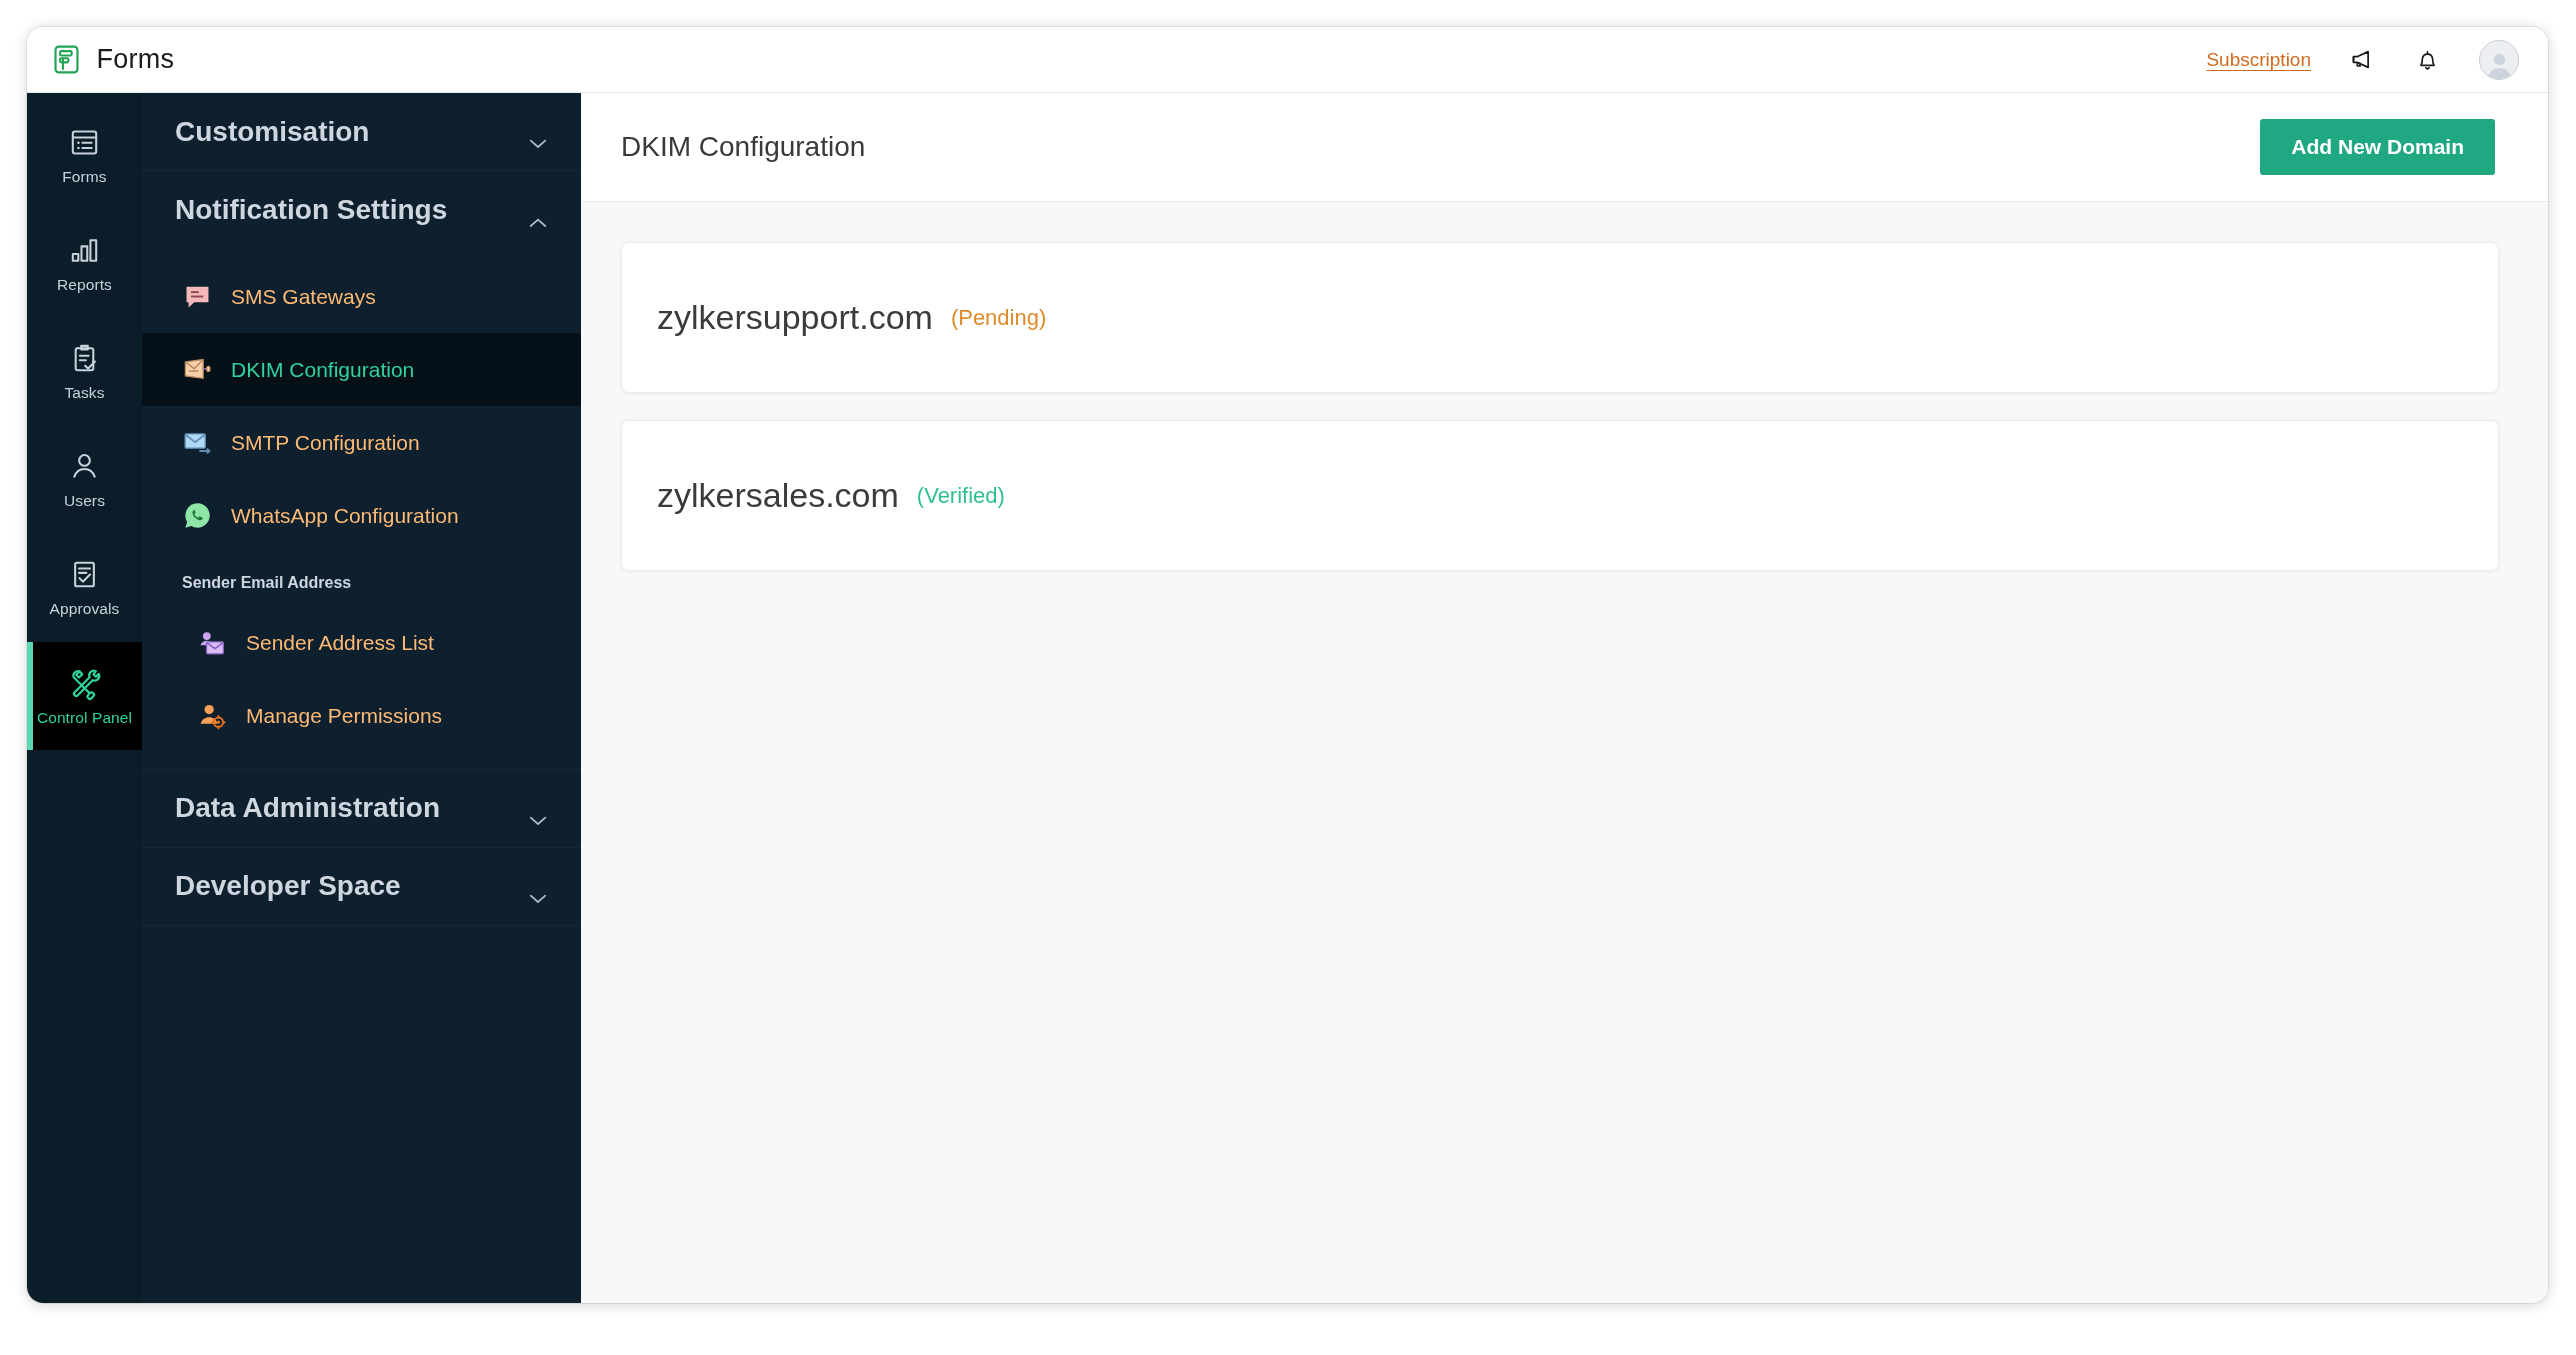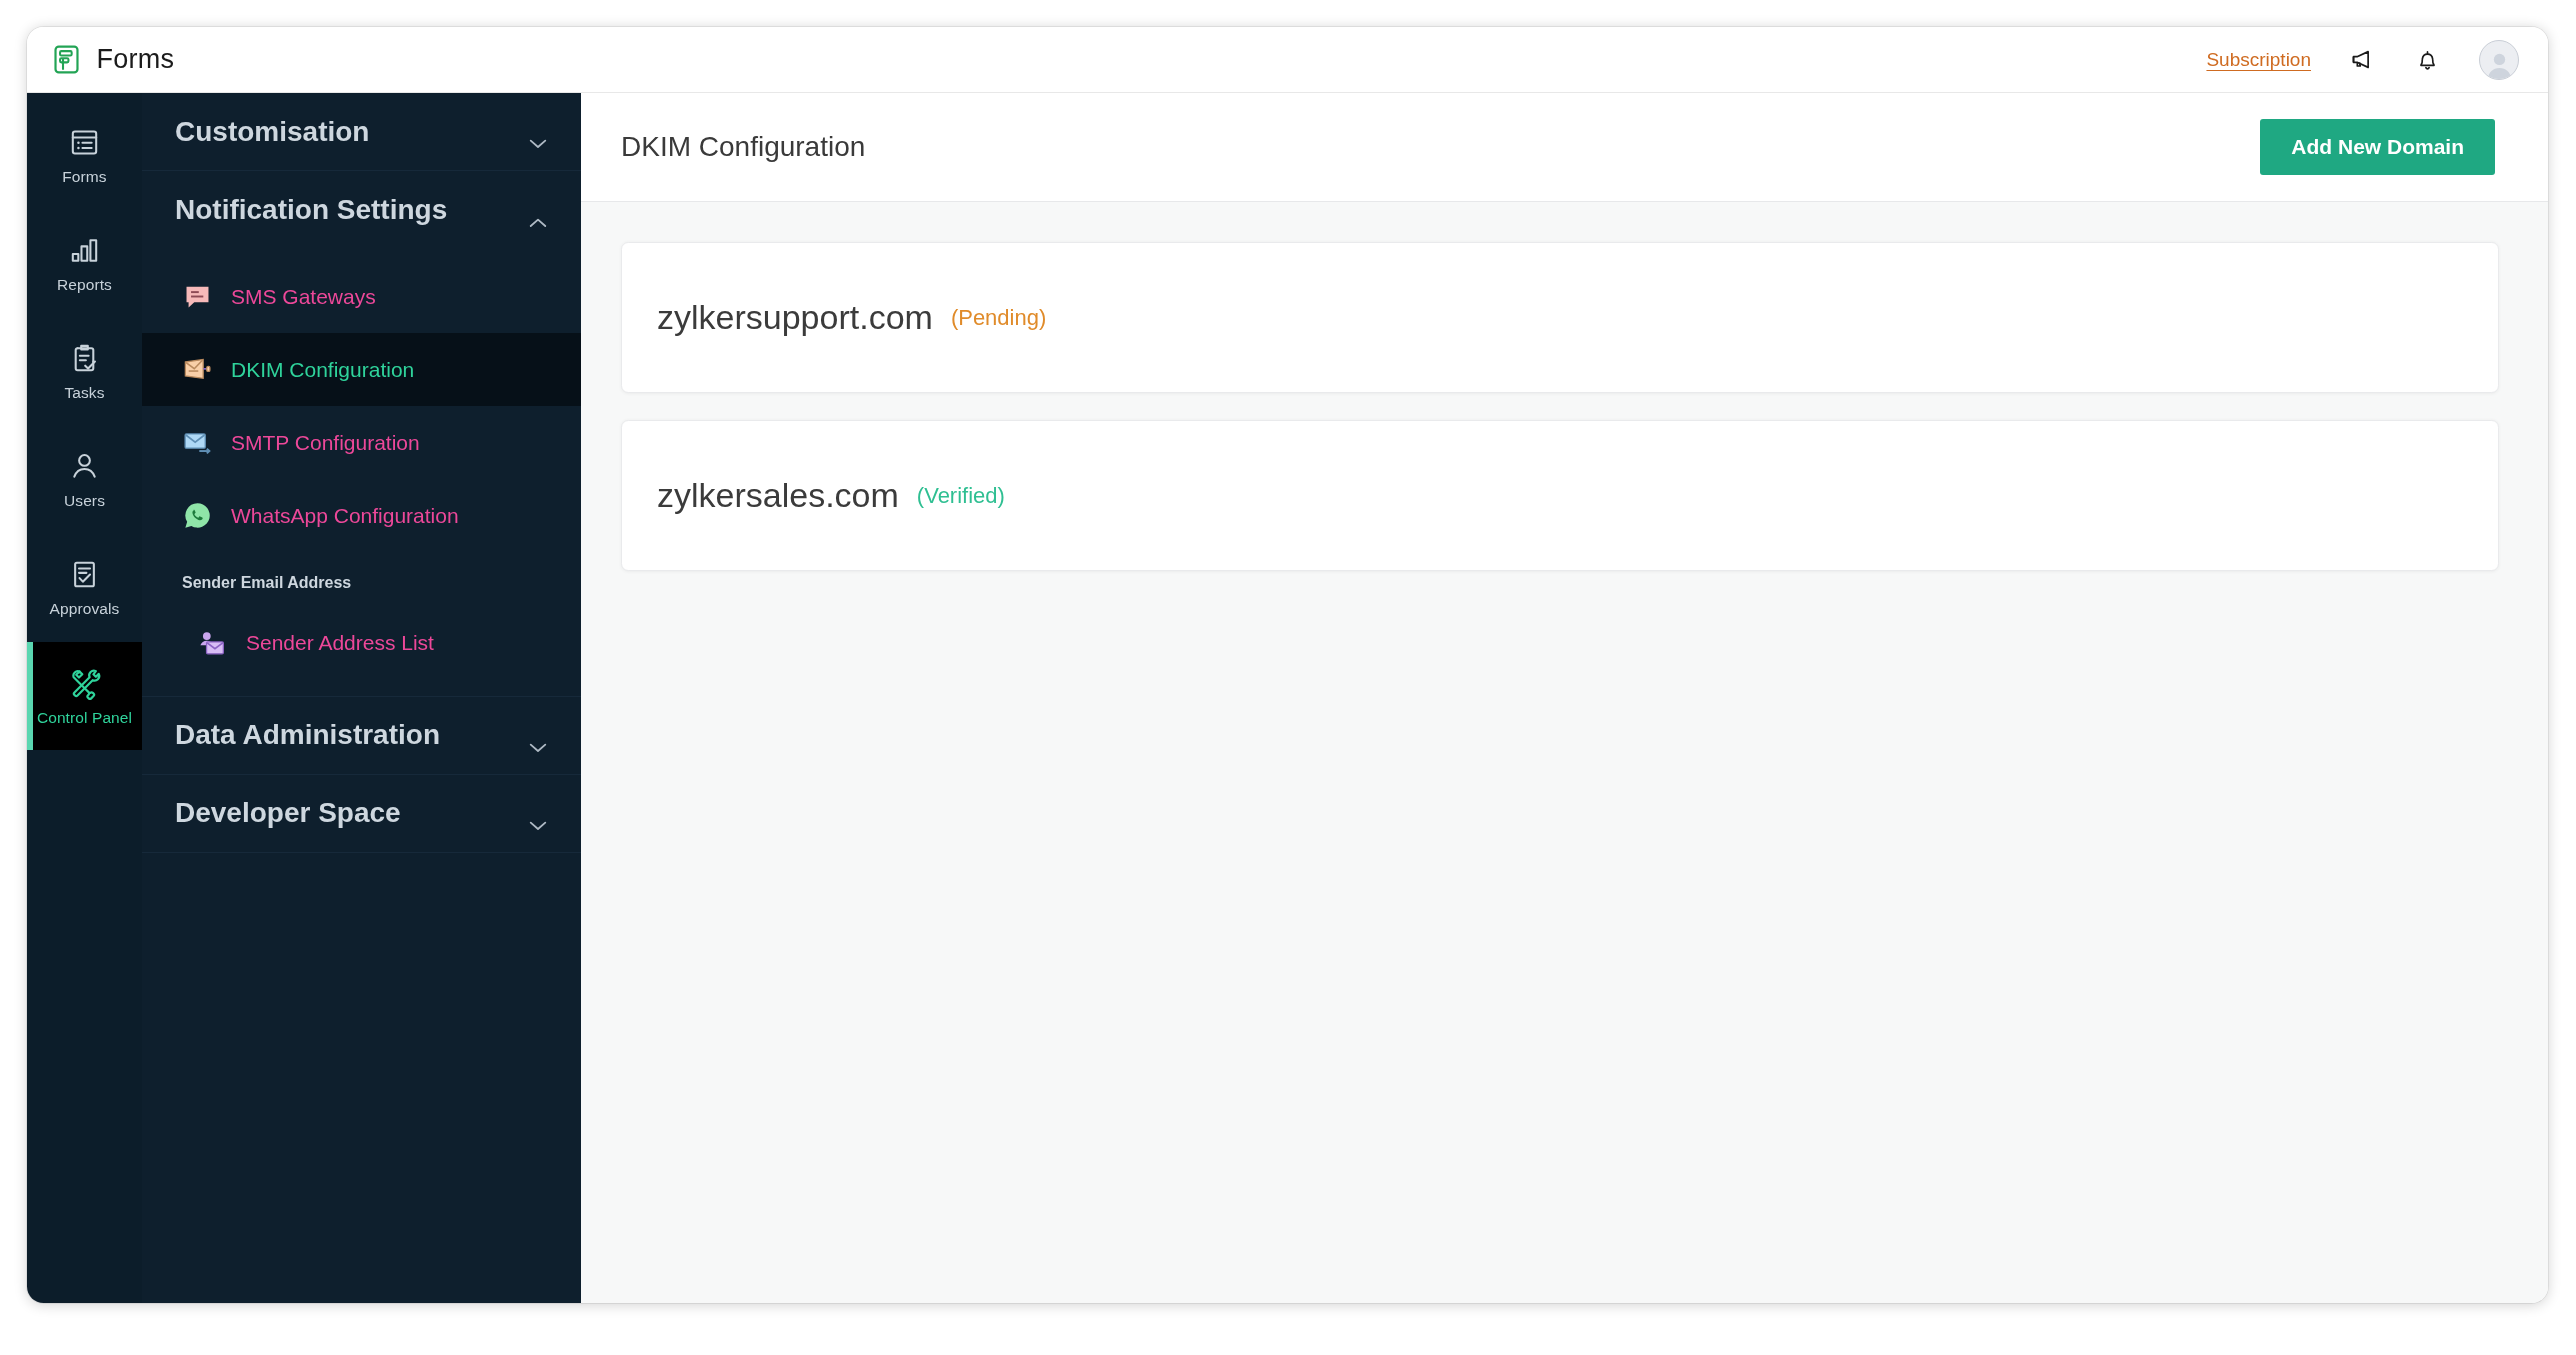--- a/index.html
+++ b/index.html
@@ -111,21 +111,21 @@
     border-bottom: 0.9px solid #16293a;
   }
   .side-section-head .chev { margin-left: auto; width: 20px; height: 12.8px; }
   .side-section-body { padding: 11px 0 16.4px 0; border-bottom: 0.9px solid #16293a; }
   .side-item {
     height: 73px;
     display: flex; align-items: center;
     gap: 18px;
     padding: 0 33px 0 40px;
     font-size: 21px;
-    color: #ec4899;
+    color: #fdba74;
     cursor: pointer;
   }
   .side-item .icon-box { width: 31px; height: 31px; flex: 0 0 31px; }
   .side-item .icon-box svg { display: block; }
   .side-item.active { background: #061018; color: #2fd39b; }
   .side-subhead {
     padding: 22px 33px 14.6px 40px;
     font-size: 16px;
     font-weight: 700;
     color: #ced7df;
@@ -371,20 +371,37 @@
             <svg width="31" height="31" viewBox="0 0 24 24">
               <circle cx="7.6" cy="6.2" r="3" fill="#c9a6ee"></circle>
               <path d="M2.6 13.4c.7-2.3 2.6-3.6 5-3.6s4.3 1.3 5 3.6z" fill="#c9a6ee"></path>
               <rect x="7.4" y="10.8" width="13" height="9.2" rx="1" fill="#d8bdf5" stroke="#8c63c4" stroke-width="1"></rect>
               <polyline points="7.9,11.5 13.9,16 19.9,11.5" fill="none" stroke="#8c63c4" stroke-width="1.3"></polyline>
             </svg>
           </span>
           <span>Sender Address List</span>
         </div>
 
+        <div class="side-item indent">
+          <span class="icon-box">
+            <svg width="31" height="31" viewBox="0 0 24 24">
+              <circle cx="9.4" cy="6.6" r="3.6" fill="#f6a05a"></circle>
+              <path d="M2.8 17.6c.9-3.2 3.5-5 6.6-5s5.7 1.8 6.6 5z" fill="#f6a05a"></path>
+              <circle cx="16.6" cy="16.4" r="3.6" fill="none" stroke="#e2701d" stroke-width="1.6"></circle>
+              <circle cx="16.6" cy="16.4" r="1.3" fill="#e2701d"></circle>
+              <g stroke="#e2701d" stroke-width="1.5" stroke-linecap="round">
+                <line x1="16.6" y1="11.6" x2="16.6" y2="12.8"></line>
+                <line x1="16.6" y1="20" x2="16.6" y2="21.2"></line>
+                <line x1="11.8" y1="16.4" x2="13" y2="16.4"></line>
+                <line x1="20.2" y1="16.4" x2="21.4" y2="16.4"></line>
+              </g>
+            </svg>
+          </span>
+          <span>Manage Permissions</span>
+        </div>
       </div>
 
       <div class="side-section-head">
         <span>Data Administration</span>
         <span class="chev">
           <svg width="20" height="12.8" viewBox="0 0 22 14" fill="none" stroke="#aeb9c4" stroke-width="2" stroke-linecap="round" stroke-linejoin="round">
               <polyline points="3,4 11,11 19,4"></polyline>
             </svg>
         </span>
       </div>

